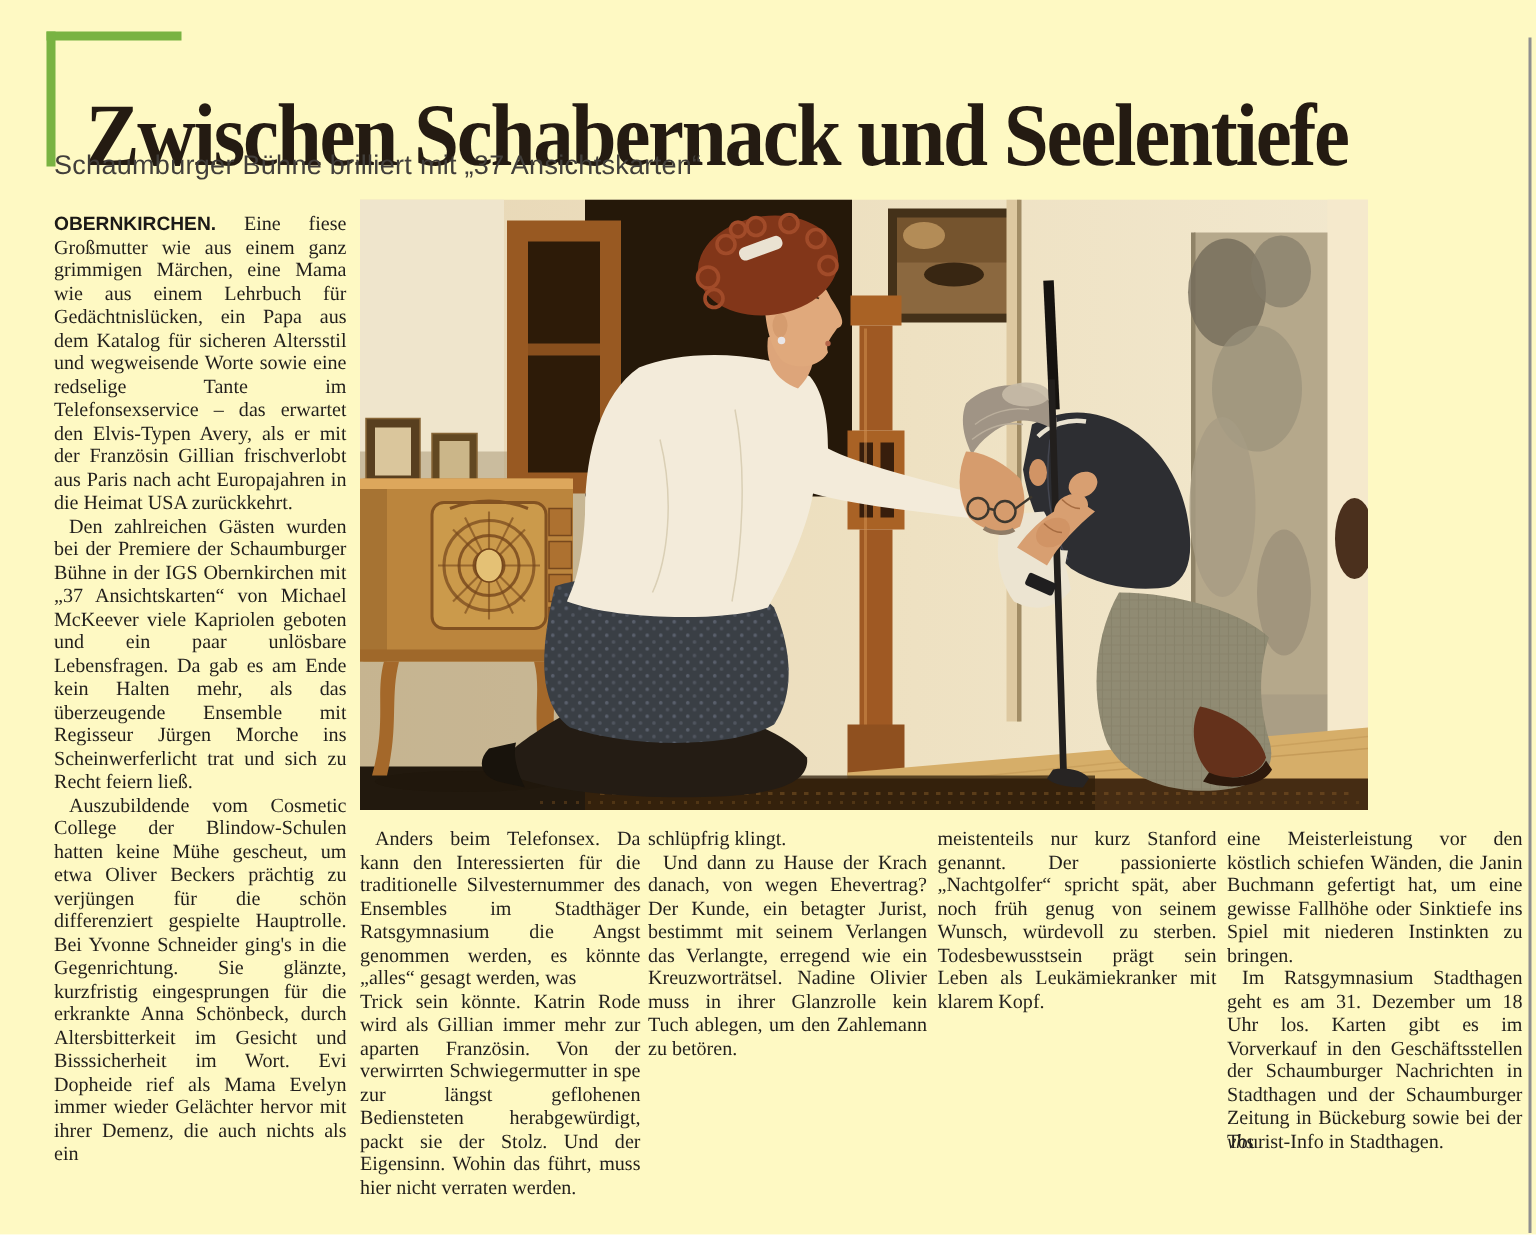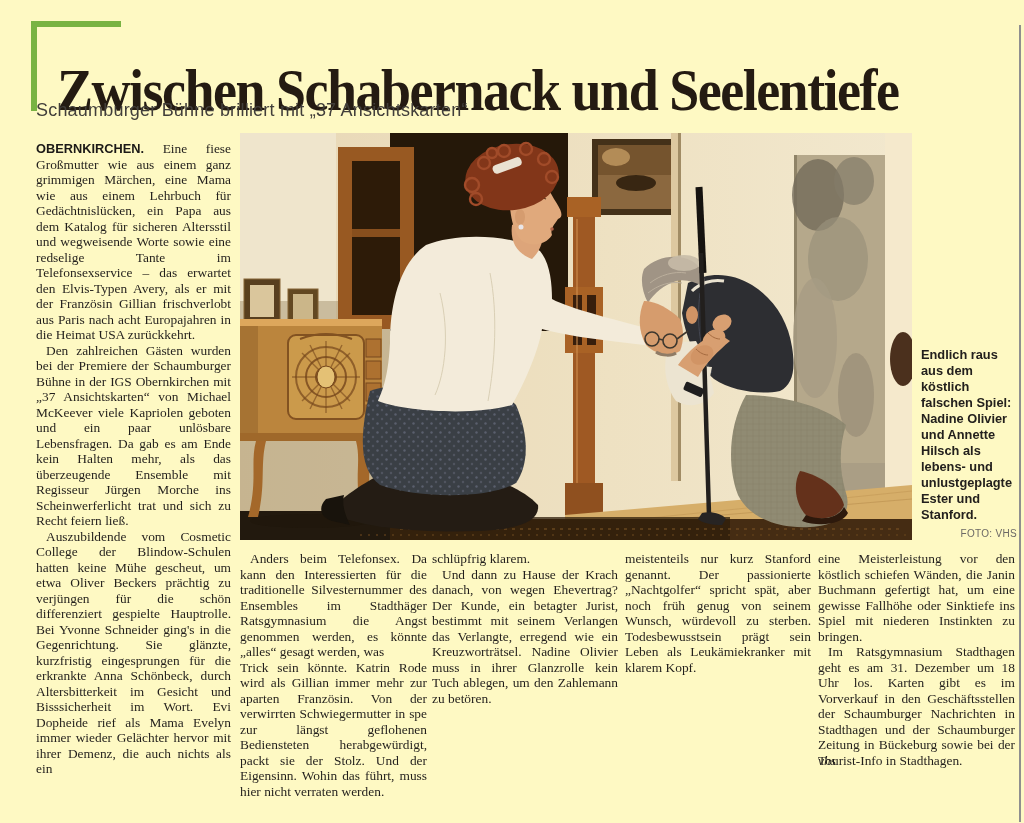--- a/index.html
+++ b/index.html
@@ -250,31 +250,27 @@
         <ellipse cx="474" cy="206" rx="12" ry="9" fill="#d69d72" transform="rotate(-30 474 206)"></ellipse>
         <ellipse cx="462" cy="222" rx="12" ry="9" fill="#cf9266" transform="rotate(-30 462 222)"></ellipse>
         <path d="M468,200 C472,204 476,206 480,206 M456,216 C460,220 464,222 468,222" stroke="#a2673f" stroke-width="1" fill="none"></path>
         <rect x="444" y="252" width="20" height="9" rx="2" fill="#14161c" transform="rotate(24 454 256)"></rect>
       </g>
 
       <rect x="0" y="0" width="672" height="407" fill="#ffcc66" opacity="0.05"></rect>
     </svg>
   </div>
 
-  <div class="caption">
-    <div>Endlich raus aus dem köstlich falschen Spiel: Nadine Olivier und Annette Hilsch als lebens- und unlustgeplagte Ester und Stanford.</div>
-    <div class="credit">FOTO: VHS</div>
-  </div>
 
   <div class="col colB col2">
       <p class="para indent">Anders beim Telefonsex. Da kann den Interessierten für die traditionelle Silvesternummer des Ensembles im Stadthäger Ratsgymnasium die Angst genommen werden, es könnte „alles“ gesagt werden, was</p>
       <p class="para">Trick sein könnte. Katrin Rode wird als Gillian immer mehr zur aparten Französin. Von der verwirrten Schwiegermutter in spe zur längst geflohenen Bediensteten herabgewürdigt, packt sie der Stolz. Und der Eigensinn. Wohin das führt, muss hier nicht verraten werden.</p>
     </div>
   <div class="col colB col3">
-      <p class="para">schlüpfrig klarem.</p>
+      <p class="para">schlüpfrig klingt.</p>
       <p class="para indent">Und dann zu Hause der Krach danach, von wegen Ehevertrag? Der Kunde, ein betagter Jurist, bestimmt mit seinem Verlangen das Verlangte, erregend wie ein Kreuzworträtsel. Nadine Olivier muss in ihrer Glanzrolle kein Tuch ablegen, um den Zahlemann zu betören.</p>
     </div>
   <div class="col colB col4">
       <p class="para">meistenteils nur kurz Stanford genannt. Der passionierte „Nachtgolfer“ spricht spät, aber noch früh genug von seinem Wunsch, würdevoll zu sterben. Todesbewusstsein prägt sein Leben als Leukämiekranker mit klarem Kopf.</p>
     </div>
   <div class="col colB col5">
     <div>
         <p class="para">eine Meisterleistung vor den köstlich schiefen Wänden, die Janin Buchmann gefertigt hat, um eine gewisse Fallhöhe oder Sinktiefe ins Spiel mit niederen Instinkten zu bringen.</p>
         <p class="para indent">Im Ratsgymnasium Stadthagen geht es am 31. Dezember um 18 Uhr los. Karten gibt es im Vorverkauf in den Geschäftsstellen der Schaumburger Nachrichten in Stadthagen und der Schaumburger Zeitung in Bückeburg sowie bei der Tourist-Info in Stadthagen.</p>
       </div>

